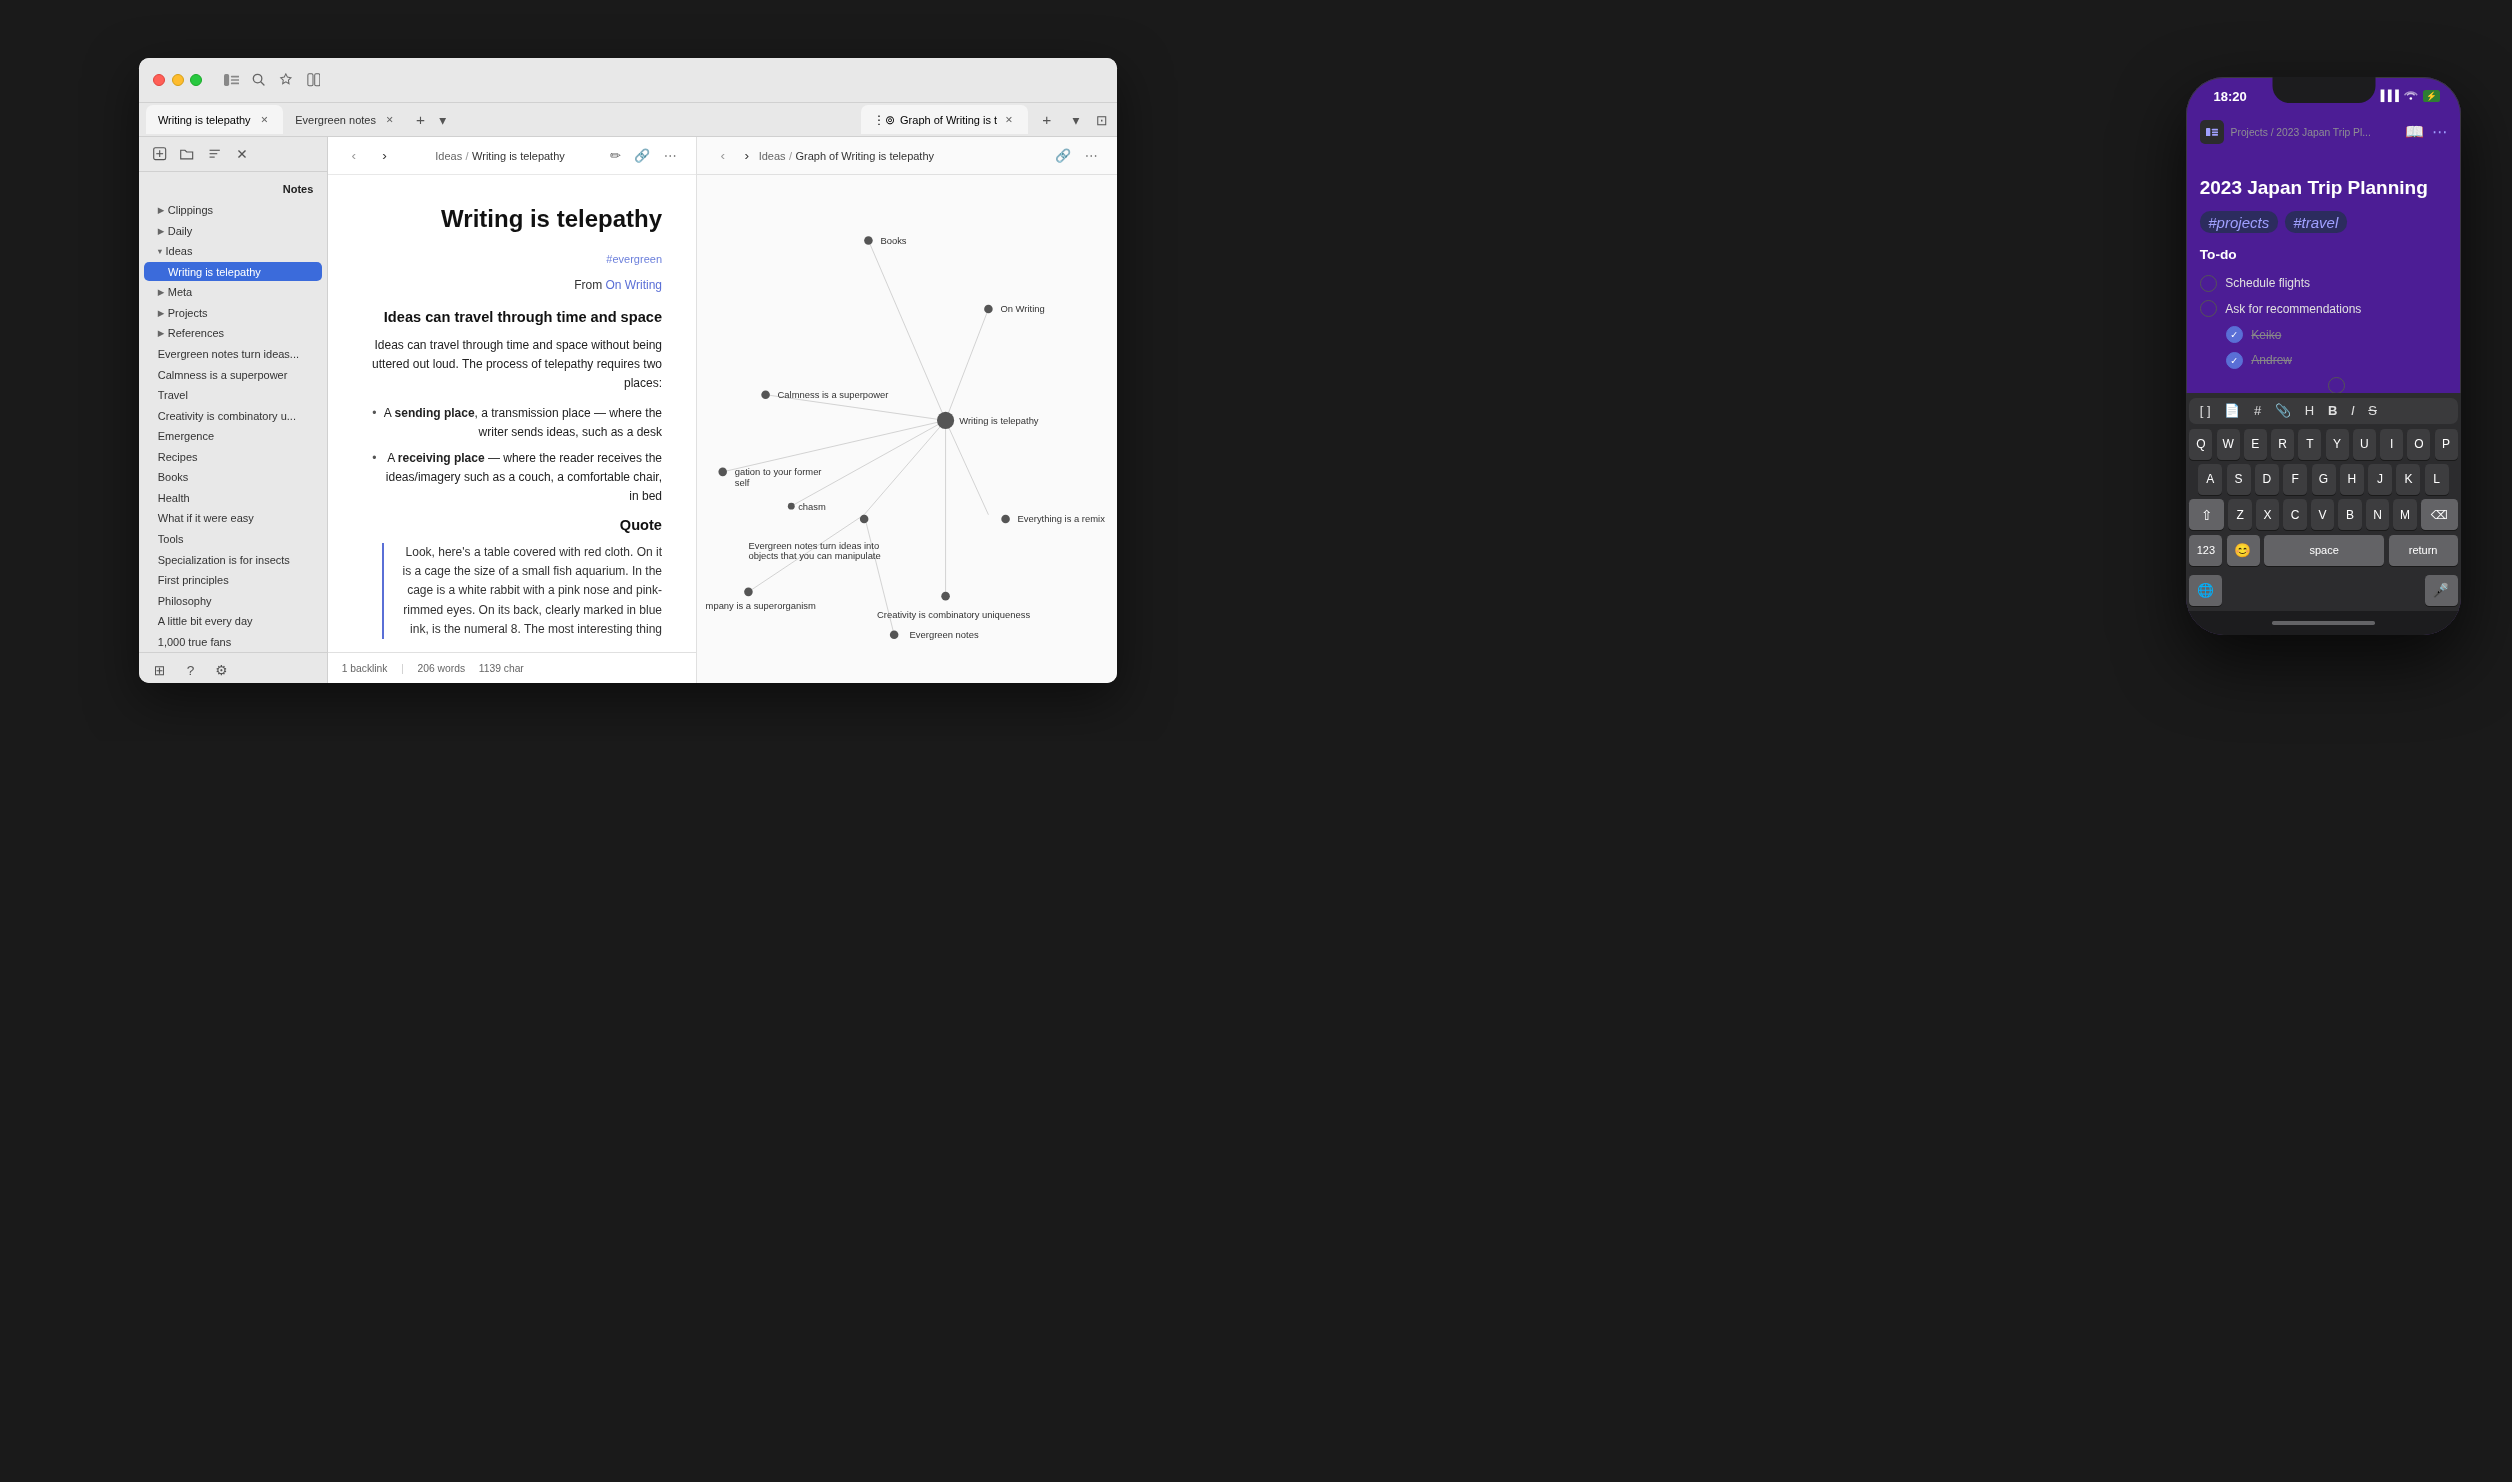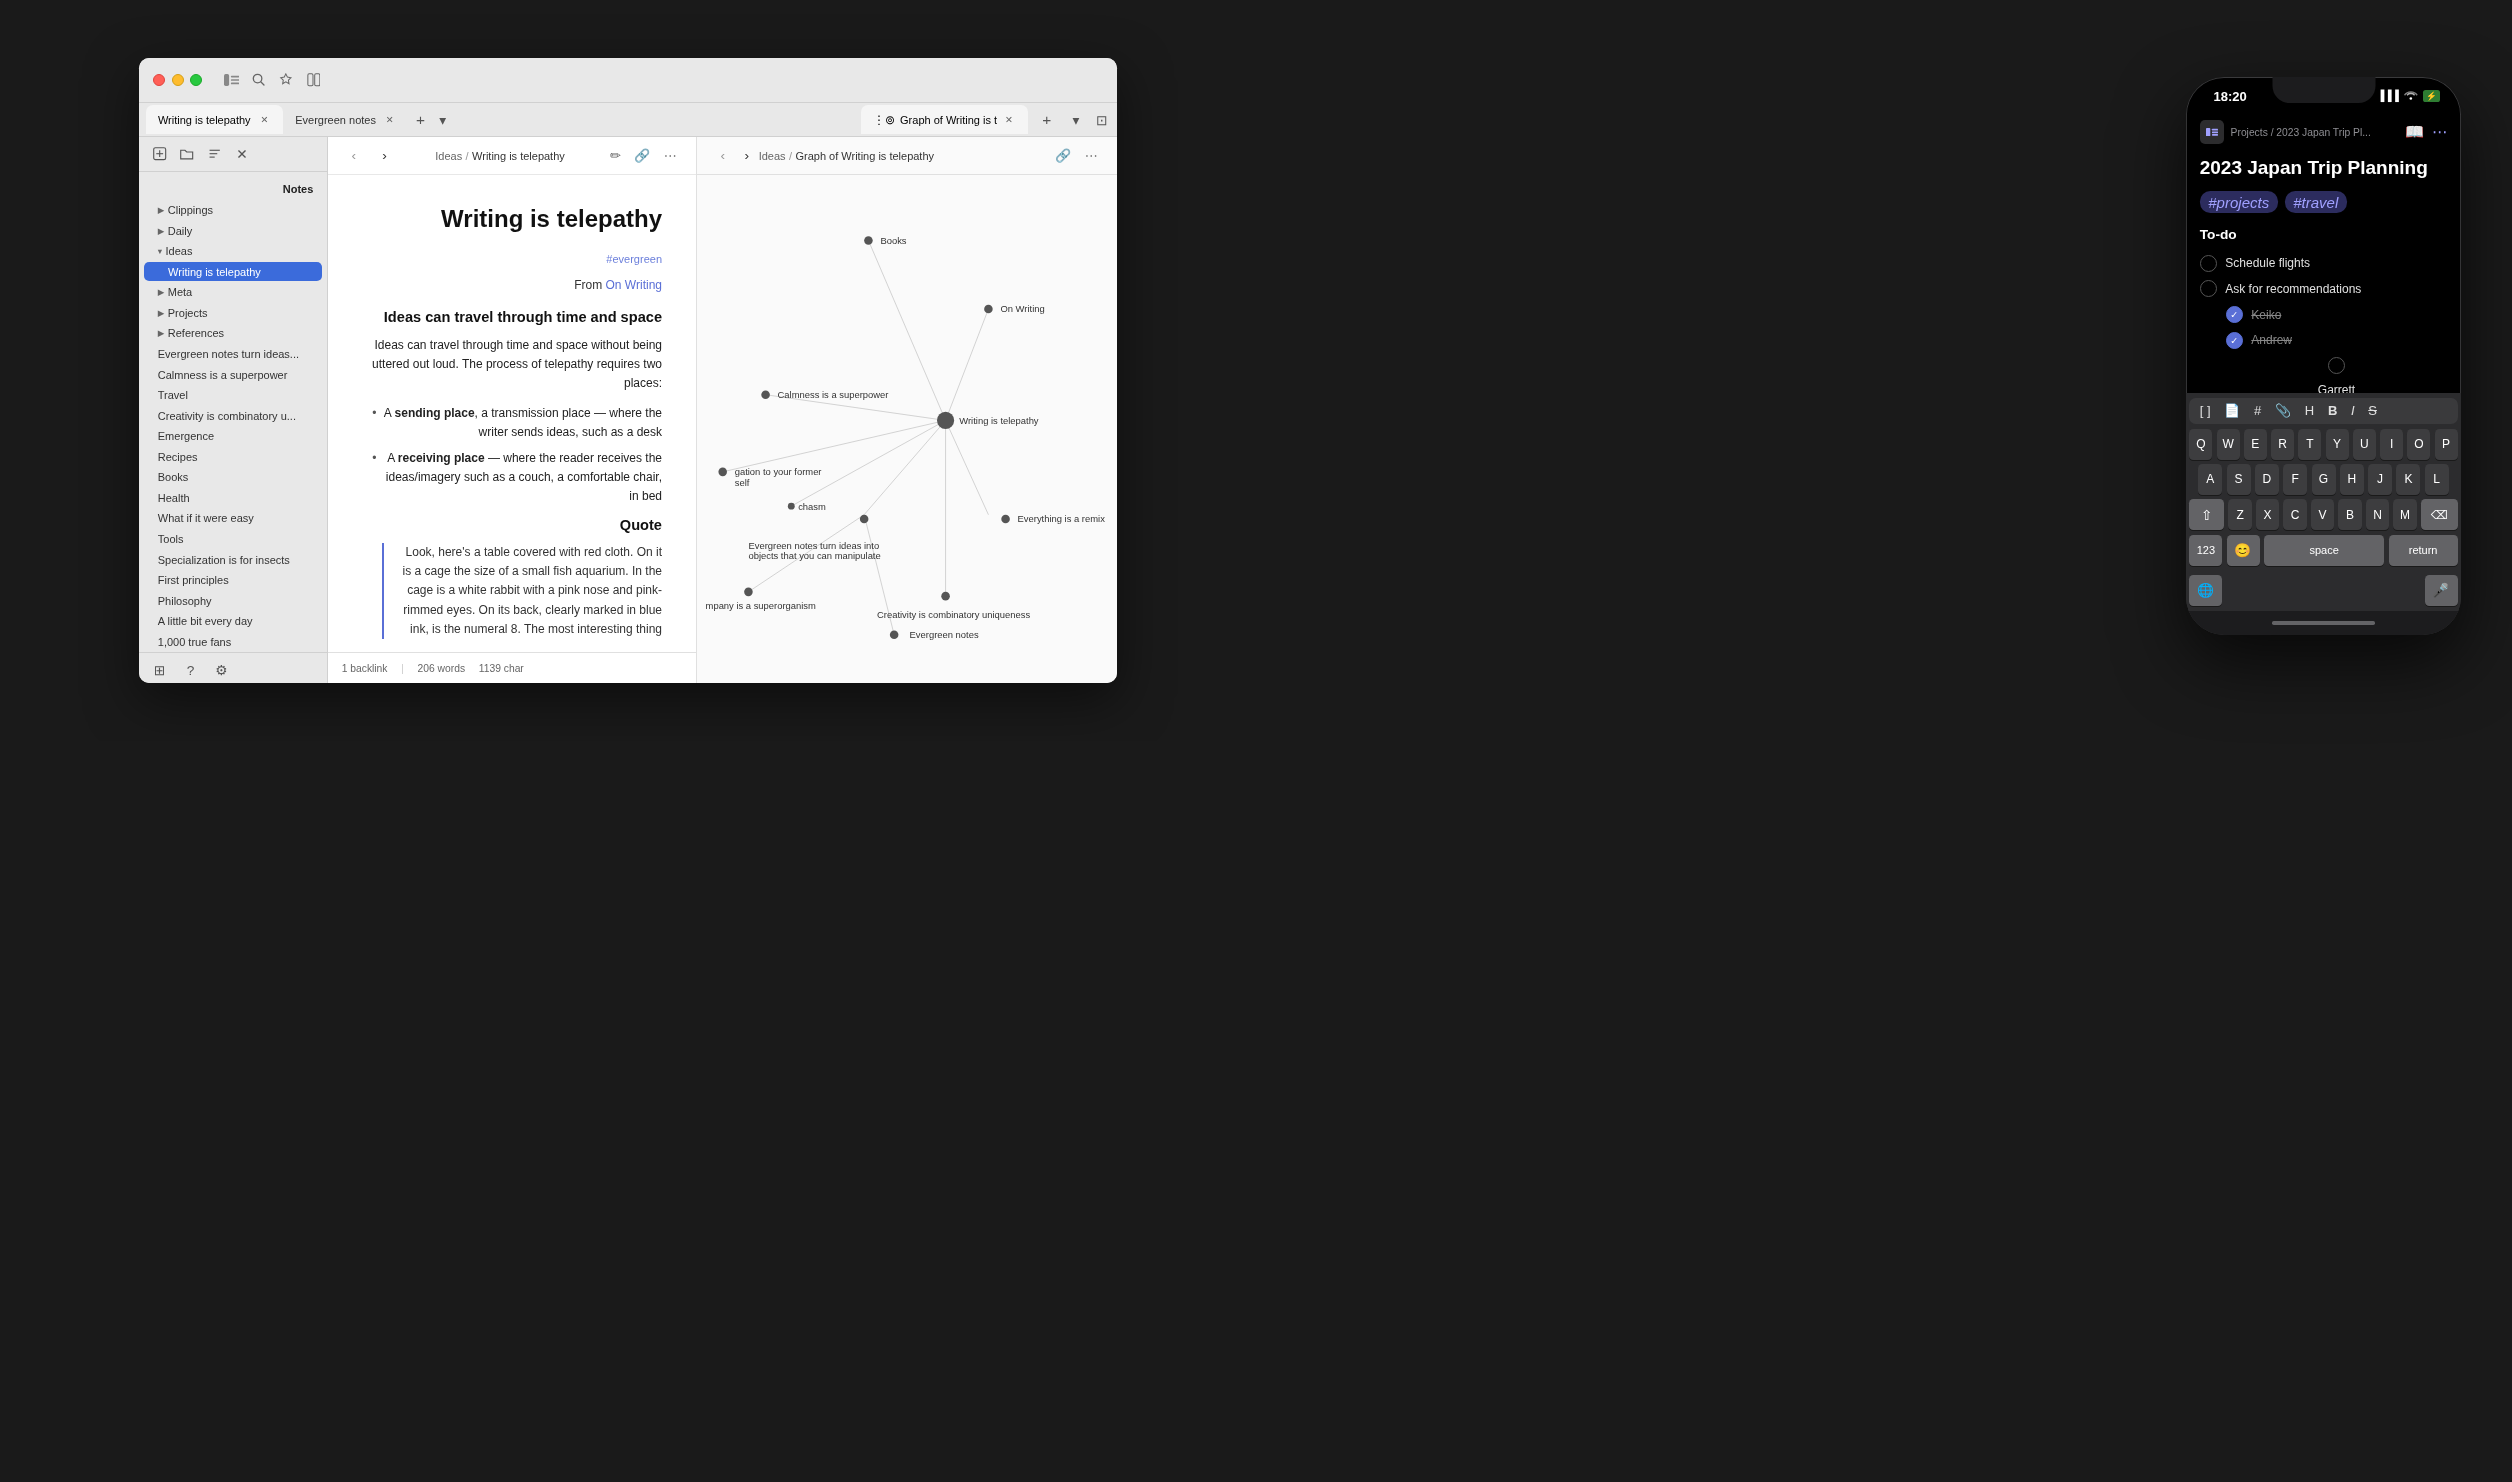--- a/index.html
+++ b/index.html
@@ -431,21 +431,21 @@
       color: #ccc;
     }
 
     
     .iphone-wrapper {
       position: absolute;
       right: 51px;
       top: 77px;
       width: 275px;
       height: 558px;
-      background: #000000;
+      background: #4c1d95;
       border-radius: 38px;
       box-shadow: 0 26px 69px rgba(0,0,0,0.7), inset 0 0 0 0.9px #3a3a3c;
       overflow: hidden;
       display: flex;
       flex-direction: column;
     }
 
     .iphone-notch {
       width: 103px;
       height: 26px;
@@ -519,20 +519,21 @@
     .iphone-nav-action {
       color: #a0a0ff;
       font-size: 15.4px;
       cursor: pointer;
     }
 
     .iphone-note-area {
       flex: 1;
       padding: 6.9px 13.7px 13.7px;
       overflow-y: auto;
+      margin-top: 20px;
     }
 
     .iphone-note-title {
       font-size: 19px;
       font-weight: 700;
       color: white;
       margin-bottom: 10.3px;
       line-height: 1.3;
     }
 

